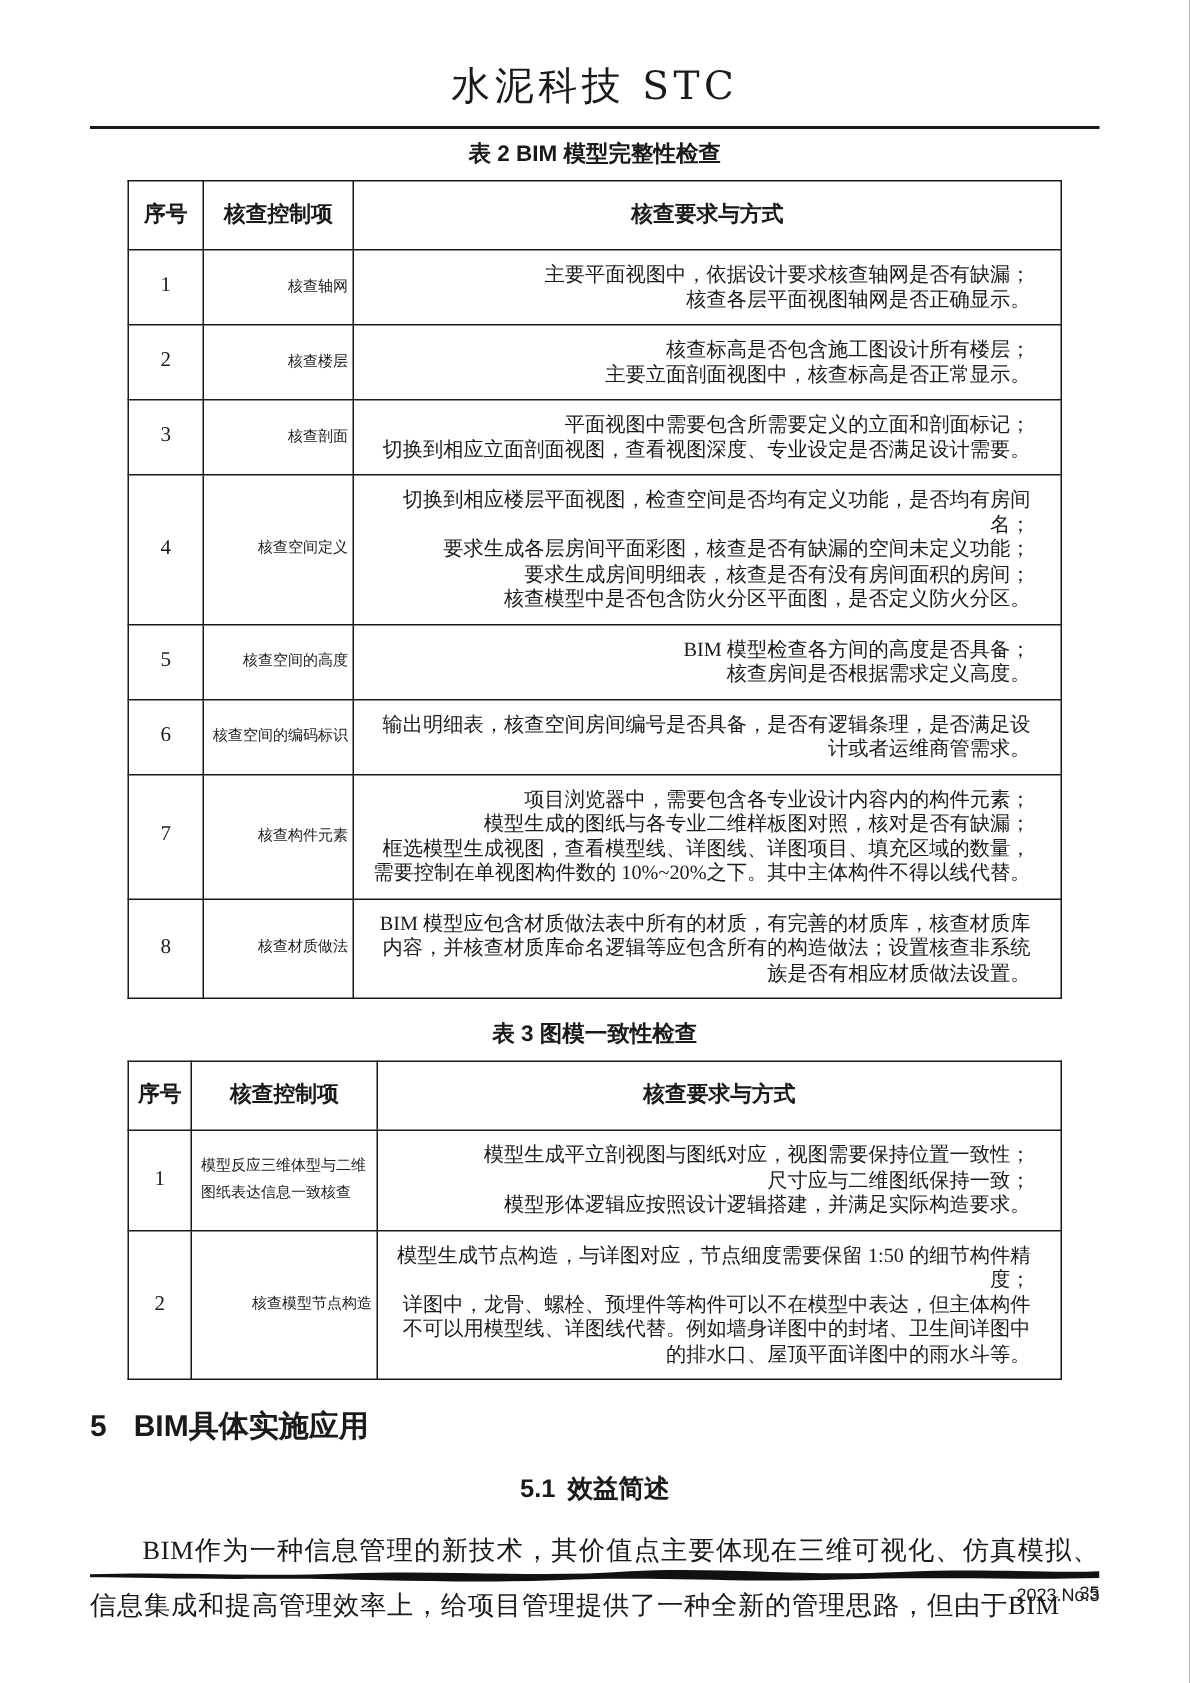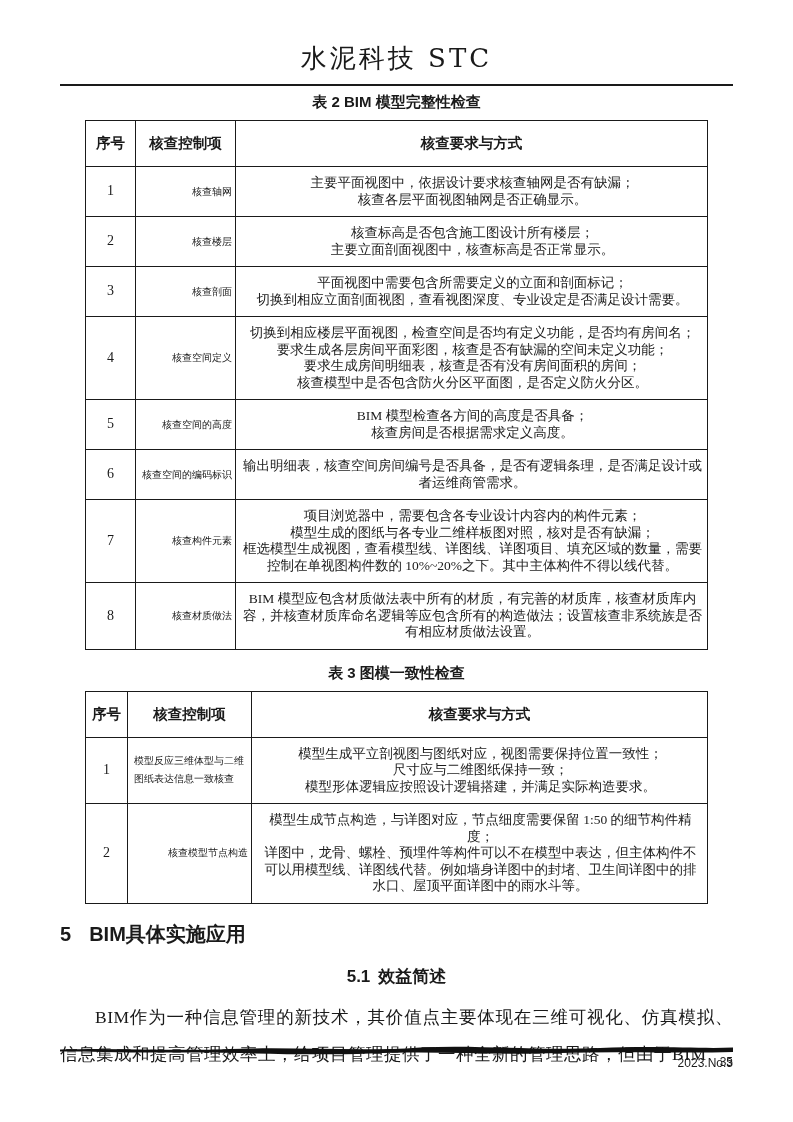--- a/index.html
+++ b/index.html
@@ -74,22 +74,22 @@
     line-height: 18px;
     margin-top: 33px;
   }
   td.c-item-left {
     text-align: left;
     padding: 8px 4px 8px 6px;
     font-size: 10px;
     line-height: 18px;
   }
   td.c-req {
-    text-align: center;
-    padding: 8px 5px 8px 7px;
+    text-align: right;
+    padding: 8px 20px 8px 7px;
   }
   td.c-req .req-line { margin: 0; }
 
   
   .h-level1 {
     font-family: "Liberation Sans", sans-serif;
     font-weight: bold;
     font-size: 20px;
     margin-top: 17px;
   }

